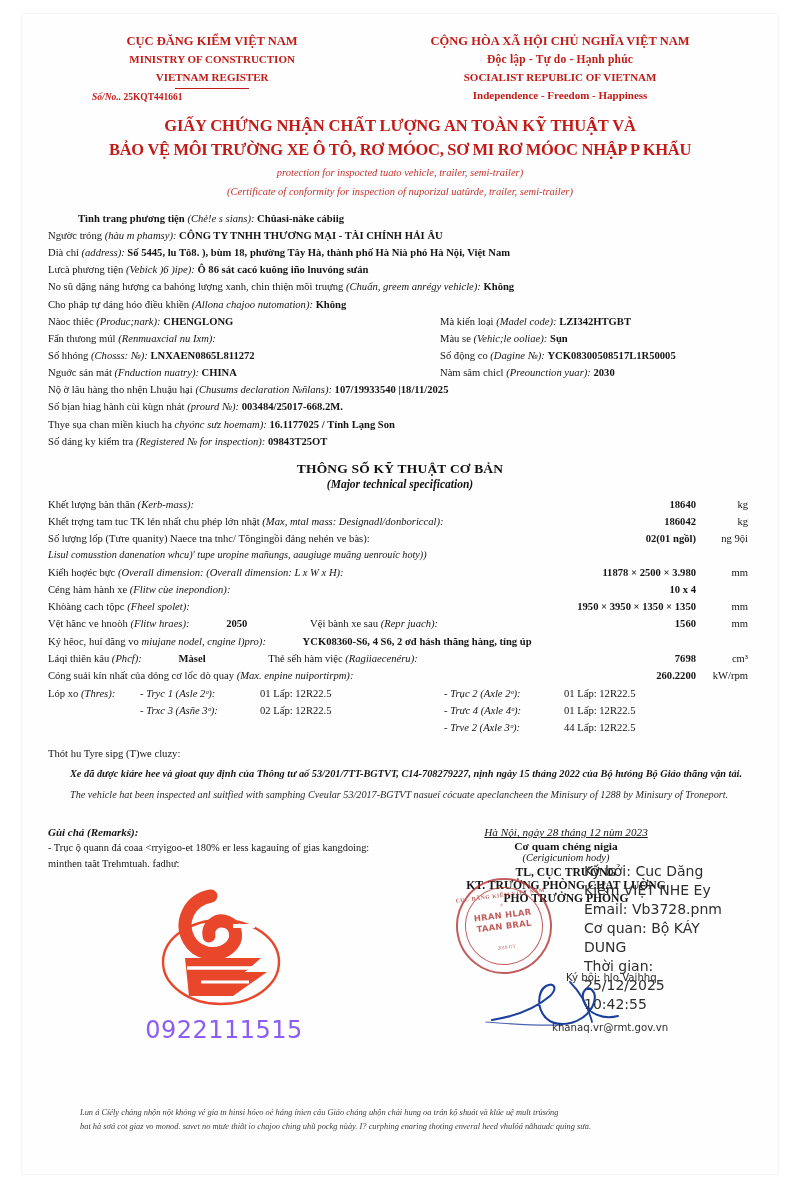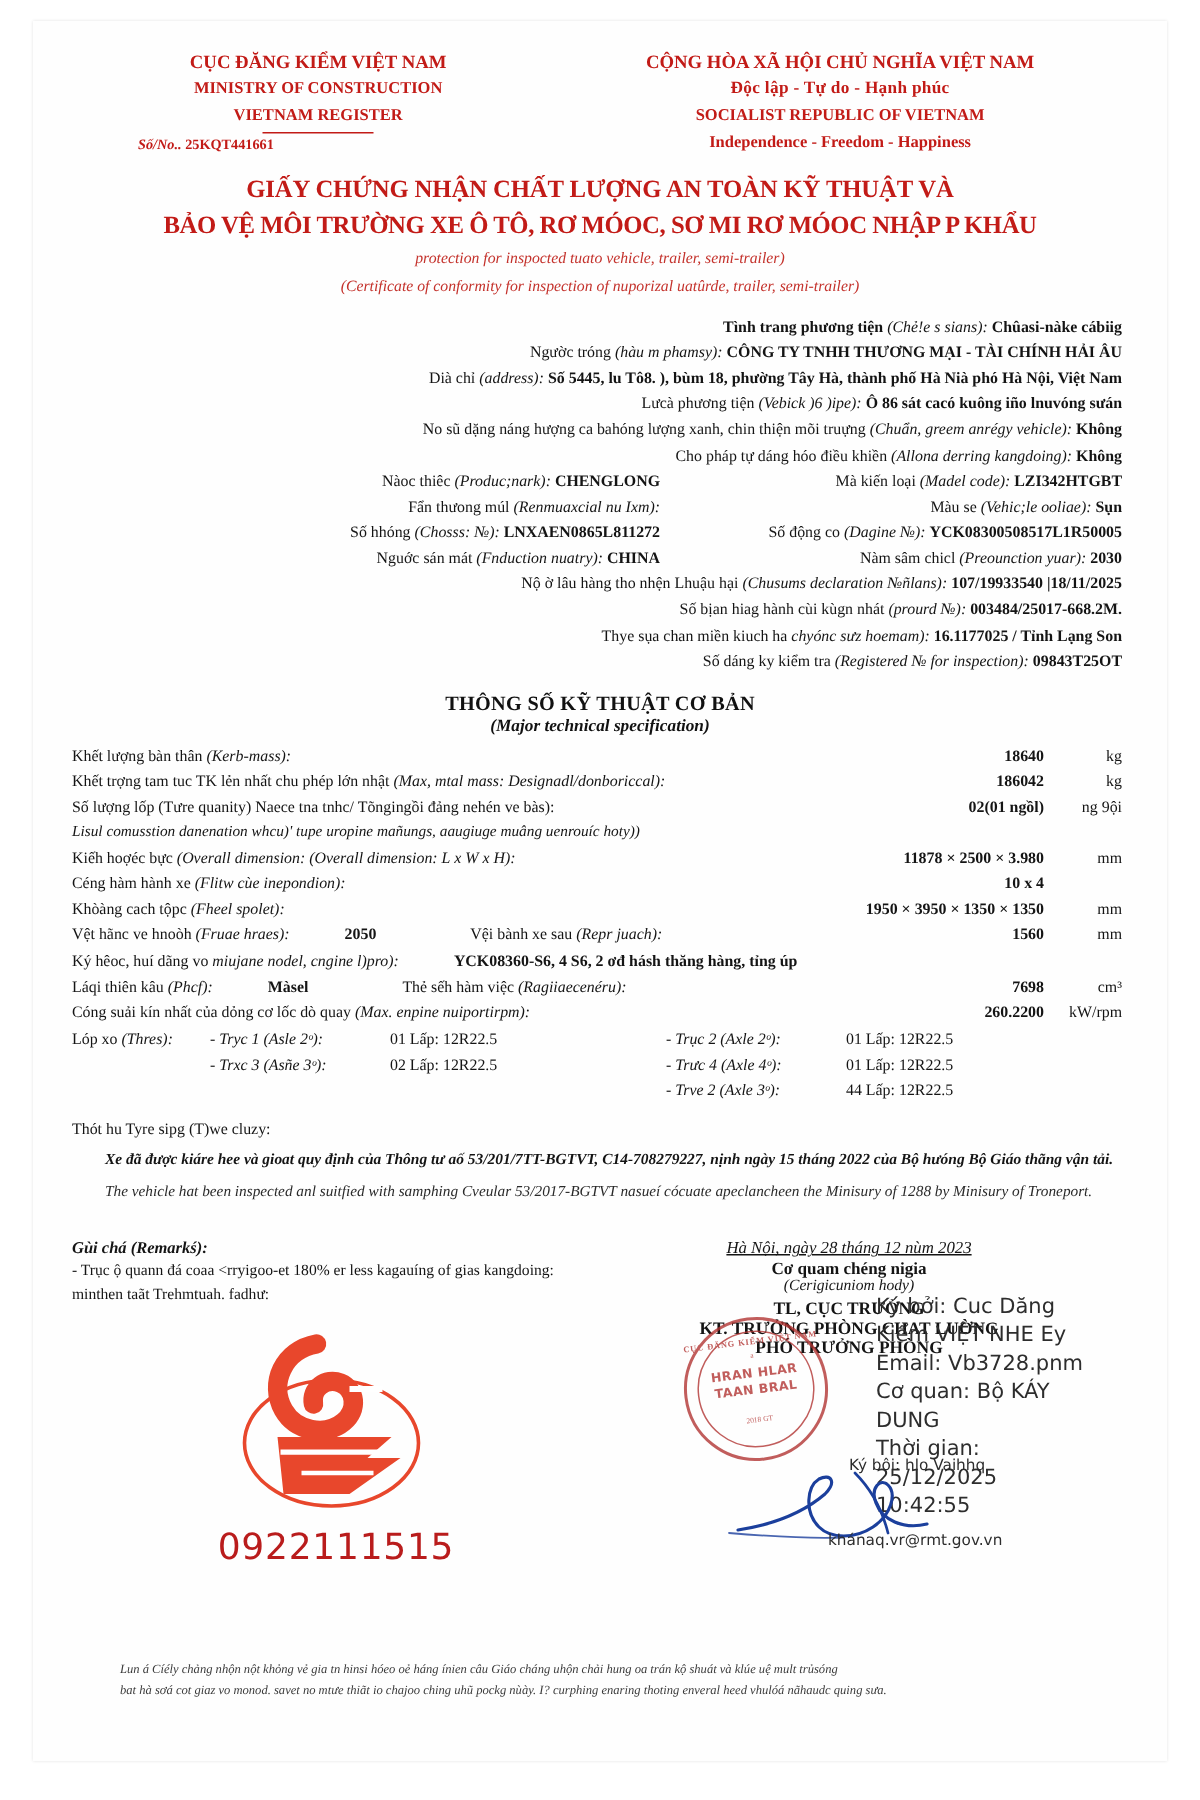--- a/index.html
+++ b/index.html
@@ -106,21 +106,20 @@
     margin-top: 3px;
     color: #c4322c;
   }
 
   
   .fields {
     padding: 10px 30px 0 26px;
     color: #141414;
     font-size: 10.6px;
     line-height: 1.62;
-    text-align: right;
   }
   .f-row {
     display: flex;
     align-items: baseline;
   }
   .f-left  { flex: 0 0 56%; }
   .f-right { flex: 1 1 auto; }
   .f-full  { width: 100%; }
   .f-indent { padding-left: 30px; }
   .en {
@@ -357,21 +356,21 @@
   .logo-area {
     position: absolute;
     left: 102px;
     top: 872px;
     width: 200px;
     text-align: center;
   }
   .logo-phone {
     font-family: "DejaVu Sans", "Liberation Sans", sans-serif;
     font-size: 24px;
-    color: #b91c1c;
+    color: #8b5cf6;
     letter-spacing: .5px;
     margin-top: -4px;
   }
 
   
   .footer {
     position: absolute;
     left: 58px;
     right: 52px;
     top: 1092px;
@@ -425,21 +424,21 @@
           <div class="f-row">
             <div class="f-full"><span>Dià chỉ </span><span class="en">(address): </span><span class="val">Số 5445, lu Tô8. ), bùm 18, phường Tây Hà, thành phố Hà  Nià phó Hà Nội, Việt Nam</span></div>
           </div>
           <div class="f-row">
             <div class="f-full"><span>Lưcà phương tiện </span><span class="en">(Vebick )6 )ipe): </span><span class="val">Ô 86 sát cacó kuông iño lnuvóng sưán</span></div>
           </div>
           <div class="f-row">
             <div class="f-full"><span>No sũ dặng náng hượng ca bahóng lượng xanh, chin thiện mõi truựng </span><span class="en">(Chuẩn, greem anrégy vehicle): </span><span class="val">Không</span></div>
           </div>
           <div class="f-row">
-            <div class="f-full"><span>Cho pháp tự dáng hóo điều khiền </span><span class="en">(Allona derring kangdoing): </span><span class="val">Không</span></div>
+            <div class="f-full"><span>Cho pháp tự dáng hóo điều khiền </span><span class="en">(Allona chajoo nutomation): </span><span class="val">Không</span></div>
           </div>
         </div>
       <div id="fields-two">
           <div class="f-row">
             <div class="f-left"><span>Nàoc thiêc </span><span class="en">(Produc;nark): </span><span class="val">CHENGLONG</span></div>
             <div class="f-right"><span>Mà kiến loại </span><span class="en">(Madel code): </span><span class="val">LZI342HTGBT</span></div>
           </div>
           <div class="f-row">
             <div class="f-left"><span>Fẩn thưong múl </span><span class="en">(Renmuaxcial nu Ixm): </span><span class="val"></span></div>
             <div class="f-right"><span>Màu se </span><span class="en">(Vehic;le ooliae): </span><span class="val">Sụn</span></div>
@@ -509,21 +508,21 @@
           <div class="s-row">
             <div class="s-desc"><span>Khòàng cach tộpc </span><span class="en">(Fheel spolet):</span></div>
             <div class="s-val">1950 × 3950 × 1350 × 1350</div>
             <div class="s-unit">mm</div>
           </div>
         </div>
 
       <div class="s-row">
         <div class="s-desc">
           <span>Vệt hãnc ve hnoòh</span>
-          <span class="en">(Fruae hraes):</span>
+          <span class="en">(Flitw hraes):</span>
           <span class="mid-val">2050</span>
           <span class="s-mid-lbl">Vệi bành xe sau</span>
           <span class="en">(Repr juach):</span>
         </div>
         <div class="s-val">1560</div>
         <div class="s-unit">mm</div>
       </div>
 
       <div class="s-row">
         <div class="s-desc">

